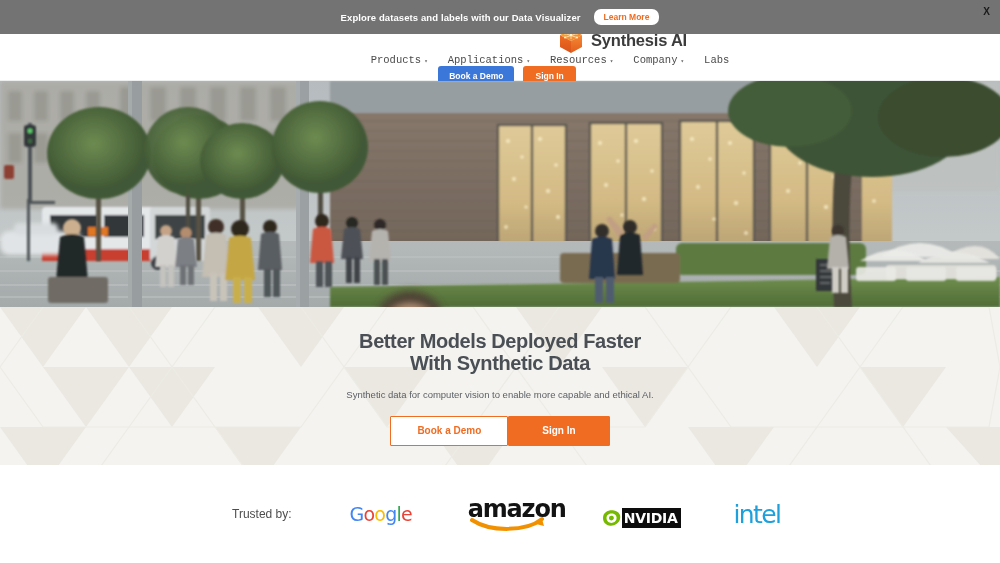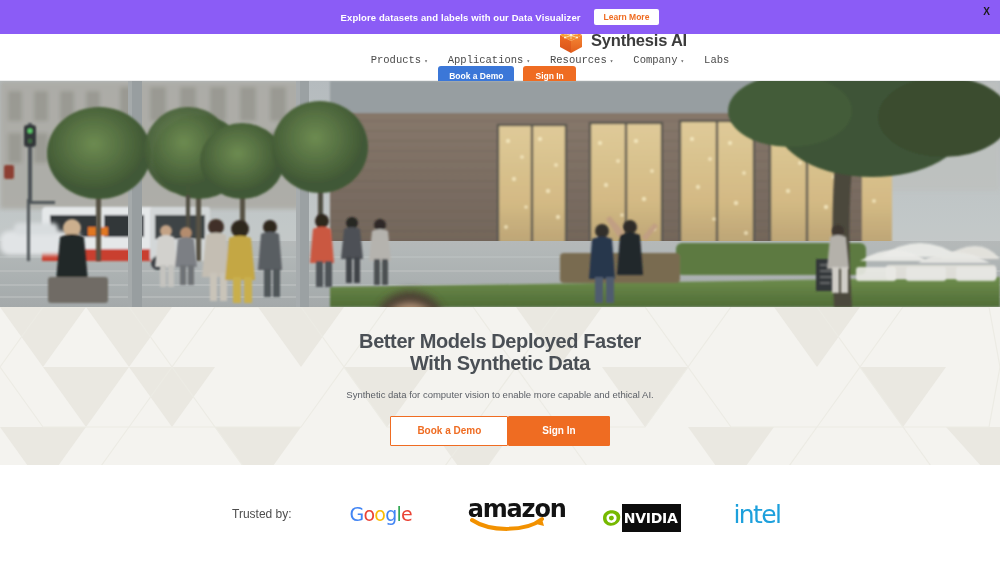--- a/index.html
+++ b/index.html
@@ -7,37 +7,37 @@
     width:1000px; height:563px;
     overflow:hidden;
     font-family:"Liberation Sans", sans-serif;
     background:#ffffff;
   }
 
   
   #announcement-bar{
     position:relative;
     height:34px;
-    background:#8b5cf6;
+    background:#737373;
     display:flex; align-items:center; justify-content:center;
     gap:13px;
   }
   #announcement-text{
     color:#ffffff;
     font-size:9.5px;
     font-weight:bold;
     letter-spacing:.1px;
   }
   #announcement-cta{
     background:#ffffff;
     color:#ef6c22;
     font-size:8.5px;
     font-weight:600;
     border:none;
-    border-radius:2px;
+    border-radius:7px;
     padding:4px 10px;
     cursor:pointer;
     line-height:1;
   }
   #announcement-close{
     position:absolute;
     right:10px; top:6px;
     color:#1a1a1a;
     font-size:10px;
     font-weight:bold;
@@ -179,21 +179,21 @@
   
   #amazon-wrap{ position:relative; width:80px; height:34px; }
   #amazon-word{
     font-size:24px; font-weight:bold; color:#131313;
     letter-spacing:-1.2px; font-family:"DejaVu Sans", sans-serif;
     position:absolute; top:-2px; left:0;
   }
   #amazon-smile{ position:absolute; left:2px; top:19px; }
 
   
-  #nvidia-wrap{ display:flex; align-items:stretch; height:28px;margin-top:8px; }
+  #nvidia-wrap{ display:flex; align-items:stretch; height:20px;margin-top:8px; }
   #nvidia-eye{ background:#ffffff; display:flex; align-items:center; }
   #nvidia-box{
     background:#0d0d0d; color:#ffffff;
     font-size:14px; font-weight:bold;
     letter-spacing:-.3px;
     display:flex; align-items:center;
     padding:0 4px 0 2px;
     font-family:"DejaVu Sans", sans-serif;
   }
 

